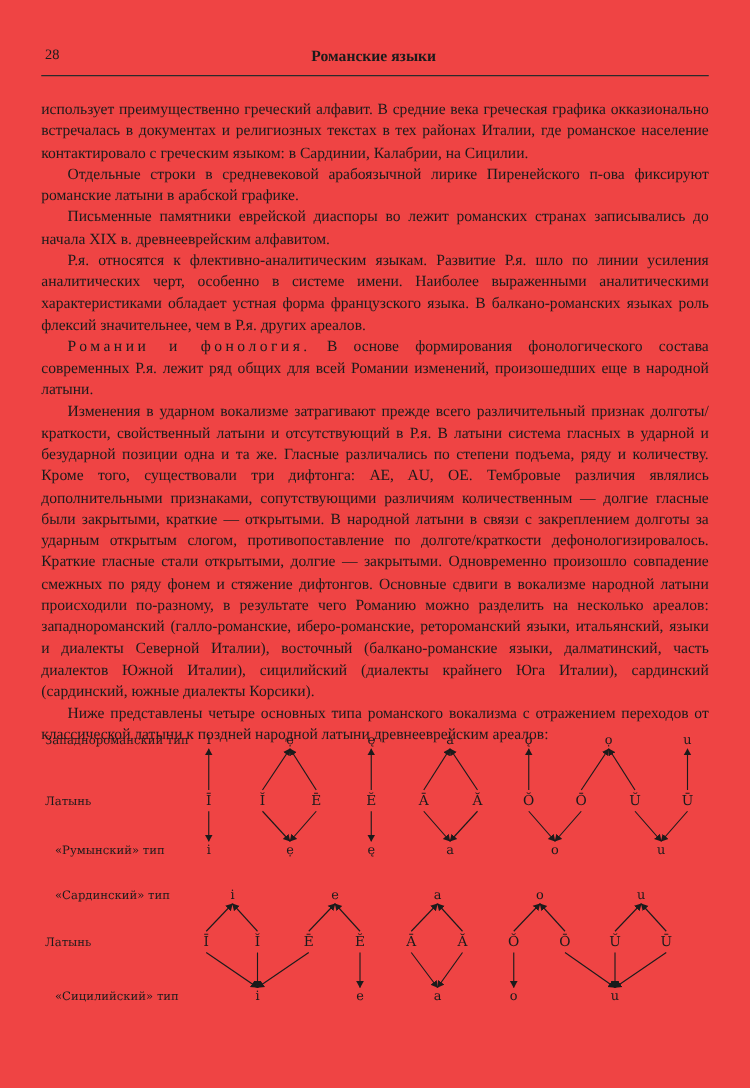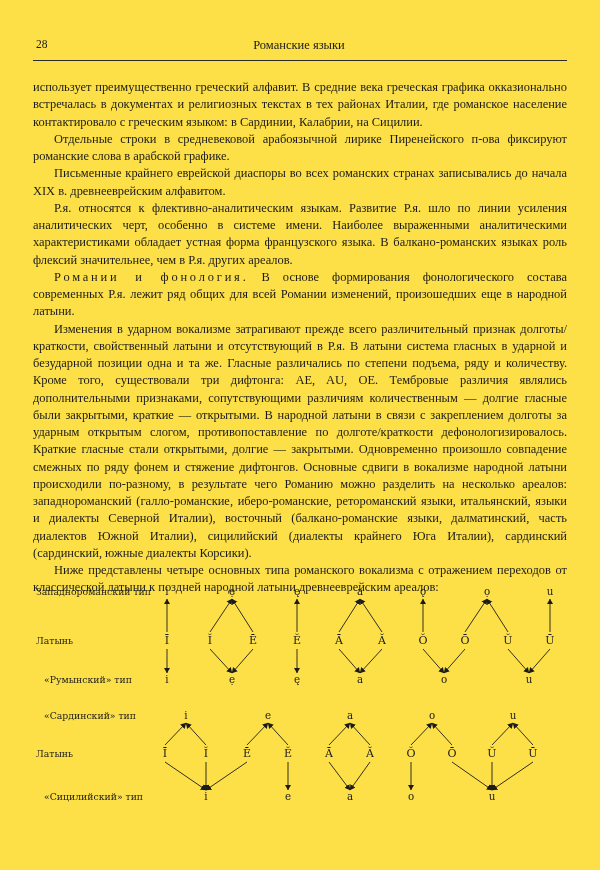--- a/index.html
+++ b/index.html
@@ -1,22 +1,22 @@
 <!DOCTYPE html>
 <html lang="ru"><head>
 <meta charset="utf-8">
 <style>
   html,body{margin:0;padding:0;}
   body{width:600px;height:870px;background:#f4f4f2;}
-  .page{position:relative;width:600px;height:870px;background:#fde047;color:#1b1b1b;
+  .page{position:relative;width:600px;height:870px;background:#ef4444;color:#1b1b1b;
         font-family:"Liberation Serif", serif;overflow:hidden;}
   
   .hdr{position:absolute;top:38px;left:33px;right:35px;height:18px;}
   .pagenum{position:absolute;left:3px;top:0;font-size:11.5px;}
-  .runtitle{position:absolute;left:0;right:0;top:0;text-align:center;font-weight:normal;font-size:12.5px;}
+  .runtitle{position:absolute;left:0;right:0;top:0;text-align:center;font-weight:bold;font-size:12.5px;}
   .rule{position:absolute;top:60px;left:33px;right:33px;border-bottom:1.7px solid #2b2b2b;}
   
   .bodytext{position:absolute;top:79px;left:33px;width:534px;
             font-size:12.45px;line-height:17.25px;text-align:justify;}
   .bodytext p{margin:0;text-indent:21px;}
   .bodytext p.noindent{text-indent:0;}
   .spaced{letter-spacing:2.8px;}
   
   .diagram{position:absolute;top:576px;left:0;}
   .dlabel{font-family:"DejaVu Serif", serif;font-size:9.3px;fill:#1b1b1b;}
@@ -30,22 +30,22 @@
 <div class="page">
 
   <div class="hdr">
     <span class="pagenum">28</span>
     <span class="runtitle">Романские языки</span>
   </div>
   <div class="rule"></div>
 
   <div class="bodytext">
     <p class="noindent">использует преимущественно греческий алфавит. В средние века греческая графика окказионально встречалась в документах и религиозных текстах в тех районах Италии, где романское население контактировало с греческим языком: в Сардинии, Калабрии, на Сицилии.</p>
-    <p>Отдельные строки в средневековой арабоязычной лирике Пиренейского п-ова фиксируют романские слова в арабской графике.</p>
-    <p>Письменные крайнего еврейской диаспоры во всех романских странах записывались до начала XIX в. древнееврейским алфавитом.</p>
+    <p>Отдельные строки в средневековой арабоязычной лирике Пиренейского п-ова фиксируют романские латыни в арабской графике.</p>
+    <p>Письменные памятники еврейской диаспоры во лежит романских странах записывались до начала XIX в. древнееврейским алфавитом.</p>
     <p>Р.я. относятся к флективно-аналитическим языкам. Развитие Р.я. шло по линии усиления аналитических черт, особенно в системе имени. Наиболее выраженными аналитическими характеристиками обладает устная форма французского языка. В балкано-романских языках роль флексий значительнее, чем в Р.я. других ареалов.</p>
     <p><span class="spaced">Романии и фонология.</span> <span>В основе формирования фонологического состава современных Р.я. лежит ряд общих для всей Романии изменений, произошедших еще в народной латыни.</span></p>
     <p>Изменения в ударном вокализме затрагивают прежде всего различительный признак долготы/краткости, свойственный латыни и отсутствующий в Р.я. В латыни система гласных в ударной и безударной позиции одна и та же. Гласные различались по степени подъема, ряду и количеству. Кроме того, существовали три дифтонга: AE, AU, OE. Тембровые различия являлись дополнительными признаками, сопутствующими различиям количественным — долгие гласные были закрытыми, краткие — открытыми. В народной латыни в связи с закреплением долготы за ударным открытым слогом, противопоставление по долготе/краткости дефонологизировалось. Краткие гласные стали открытыми, долгие — закрытыми. Одновременно произошло совпадение смежных по ряду фонем и стяжение дифтонгов. Основные сдвиги в вокализме народной латыни происходили по-разному, в результате чего Романию можно разделить на несколько ареалов: западнороманский (галло-романские, иберо-романские, ретороманский языки, итальянский, языки и диалекты Северной Италии), восточный (балкано-романские языки, далматинский, часть диалектов Южной Италии), сицилийский (диалекты крайнего Юга Италии), сардинский (сардинский, южные диалекты Корсики).</p>
     <p>Ниже представлены четыре основных типа романского вокализма с отражением переходов от классической латыни к поздней народной латыни древнееврейским ареалов:</p>
   </div>
 
   <svg id="diagram" class="diagram" width="600" height="250" viewBox="0 0 600 250">
     <defs>
       <marker id="ah" markerWidth="8" markerHeight="8" refX="5.2" refY="3.5" orient="auto" markerUnits="userSpaceOnUse">
         <path d="M0,0.4 L5.5,3.5 L0,6.6 z" fill="#1b1b1b"></path>

